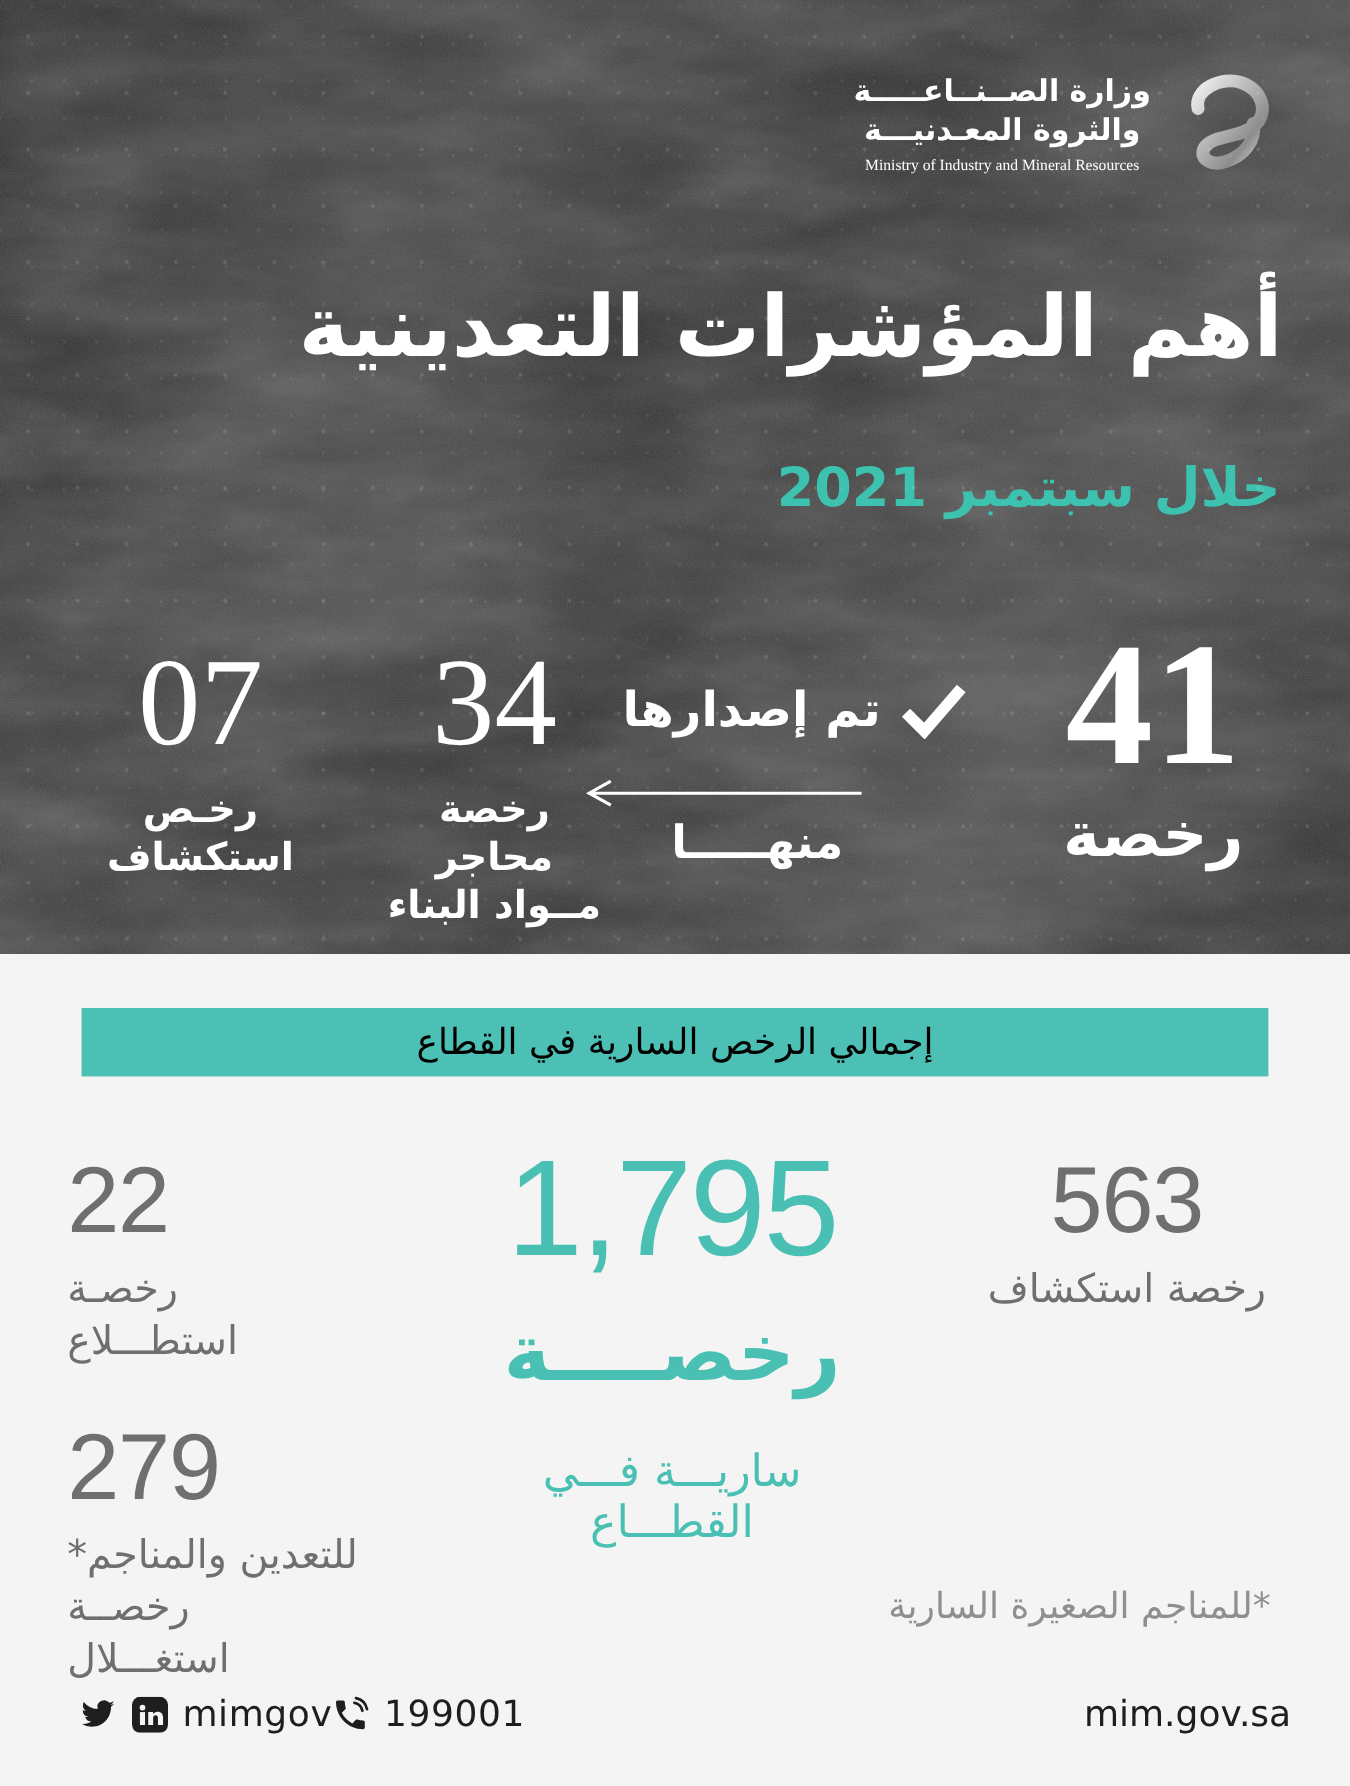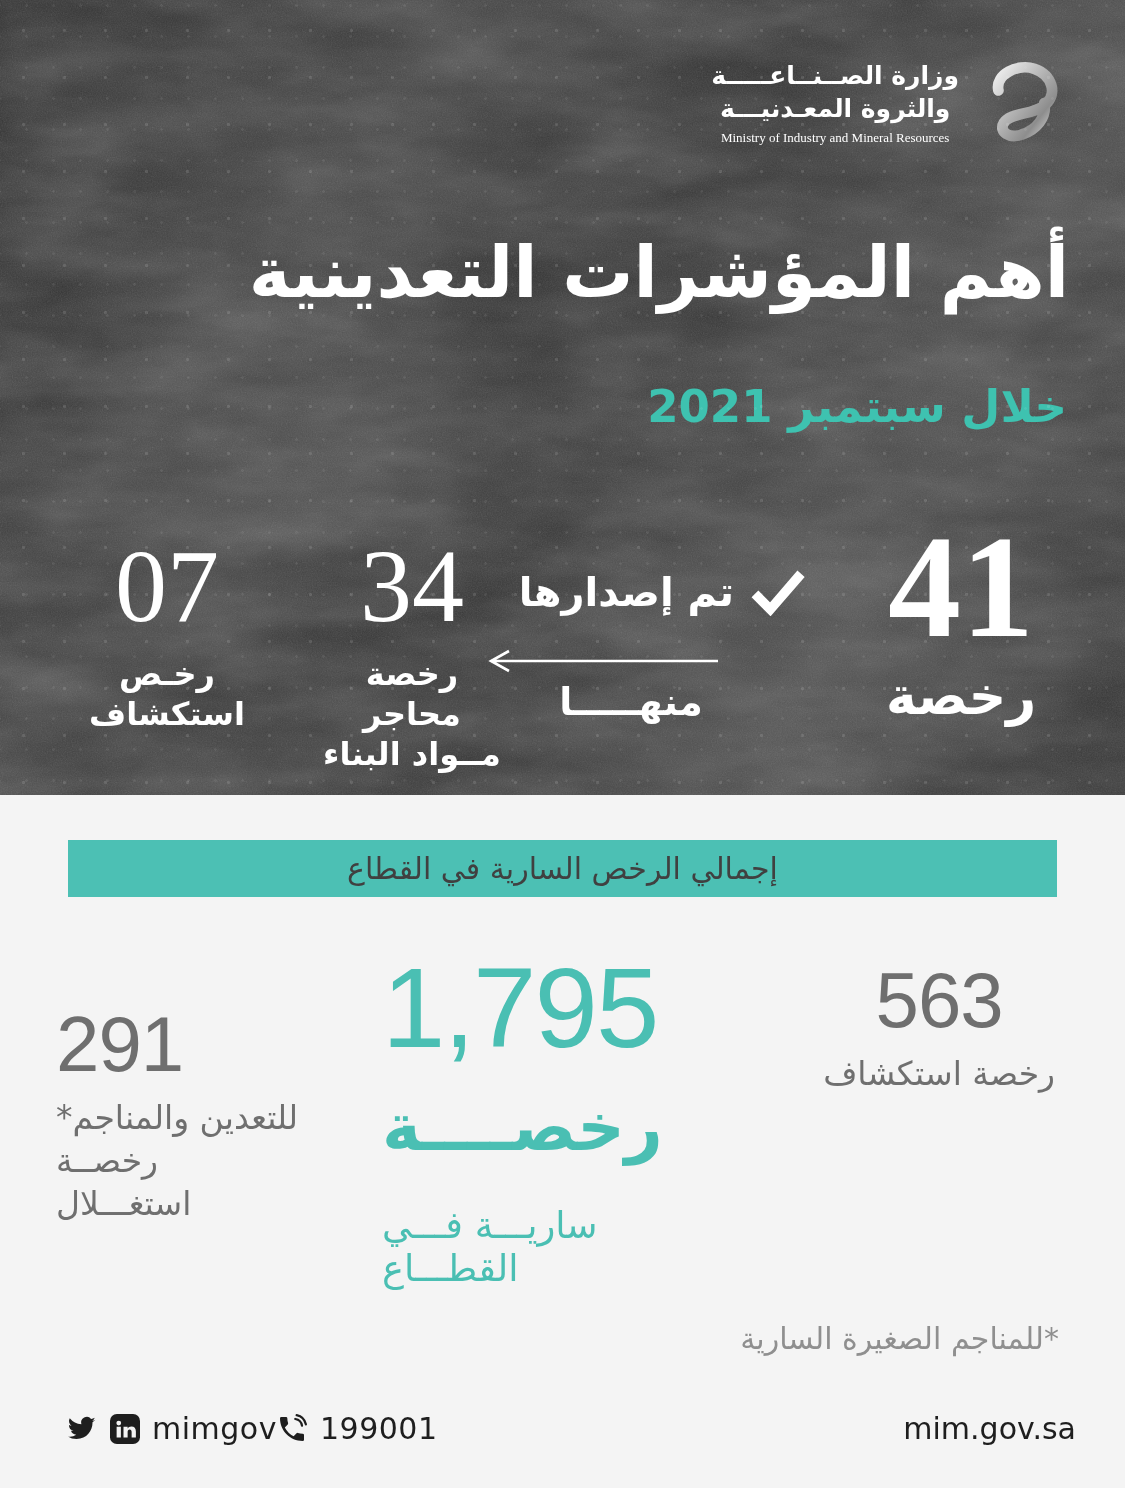--- a/index.html
+++ b/index.html
@@ -34,28 +34,28 @@
   .of-which{position:absolute;left:546px;top:680px;width:170px;text-align:center;
         font-size:38px;font-weight:700;direction:rtl;}
   .stat-col{position:absolute;top:534px;text-align:center;direction:rtl;}
   .stat-col .num{font-family:"Liberation Serif",serif;font-weight:400;font-size:104px;line-height:1;}
   .stat-col .lbl{font-size:32px;font-weight:700;line-height:1.25;margin-top:16px;}
   .col34{left:316px;width:192px;}
   .col07{left:64px;width:206px;}
   
   .valid{position:absolute;top:795px;left:0;width:100%;height:693px;background:#F4F4F4;}
   .banner{position:absolute;top:45px;left:68px;right:68px;height:57px;background:#4CC0B4;
-        display:flex;align-items:center;justify-content:center;color:#404040;font-size:30px;direction:rtl;}
+        display:flex;align-items:center;justify-content:center;color:#000000;font-size:30px;direction:rtl;}
   .gray-col{position:absolute;top:166px;color:#6F6F6F;direction:rtl;}
   .col-right{right:70px;text-align:center;}
   .col-left{left:56px;width:244px;text-align:left;}
   .gray-col .item2{margin-top:44px;}
   .num-gray{font-family:"Liberation Sans",sans-serif;font-size:78px;line-height:1;letter-spacing:-1px;}
   .lbl-gray{font-size:33px;line-height:1.3;margin-top:14px;}
-  .col-center{position:absolute;top:156px;left:382px;width:356px;text-align:left;
+  .col-center{position:absolute;top:156px;left:382px;width:356px;text-align:center;
         color:#4ABFB3;direction:rtl;}
   .num-teal{font-family:"Liberation Sans",sans-serif;font-size:114px;line-height:1;letter-spacing:-2px;}
   .unit-teal{font-size:66px;font-weight:700;margin-top:24px;}
   .sub-teal{font-size:37px;margin-top:38px;}
   .footnote{position:absolute;right:66px;top:526px;font-size:30px;color:#8F8F8F;direction:rtl;}
   .footer-item{position:absolute;bottom:42px;display:flex;align-items:center;gap:12px;color:#1E1E1E;}
   .social{left:64px;}
   .phone{left:276px;}
   .site{right:49px;font-size:30px;}
   .handle,.phone-num{font-size:30px;letter-spacing:.5px;}
@@ -146,22 +146,26 @@
     <div class="banner">إجمالي الرخص السارية في القطاع</div>
 
     <div class="gray-col col-right">
       <div>
         <div class="num-gray">563</div>
         <div class="lbl-gray">رخصة استكشاف</div>
       </div>
     </div>
 
     <div class="gray-col col-left">
+      <div>
+        <div class="num-gray">22</div>
+        <div class="lbl-gray">رخصـة استطـــلاع</div>
+      </div>
       <div class="item2">
-        <div class="num-gray">291</div>
+        <div class="num-gray">279</div>
         <div class="lbl-gray">
           <div>للتعدين والمناجم*</div>
           <div>رخصــة استغـــلال</div>
         </div>
       </div>
     </div>
 
     <div class="col-center">
       <div class="num-teal">1,795</div>
       <div class="unit-teal">رخصــــة</div>

